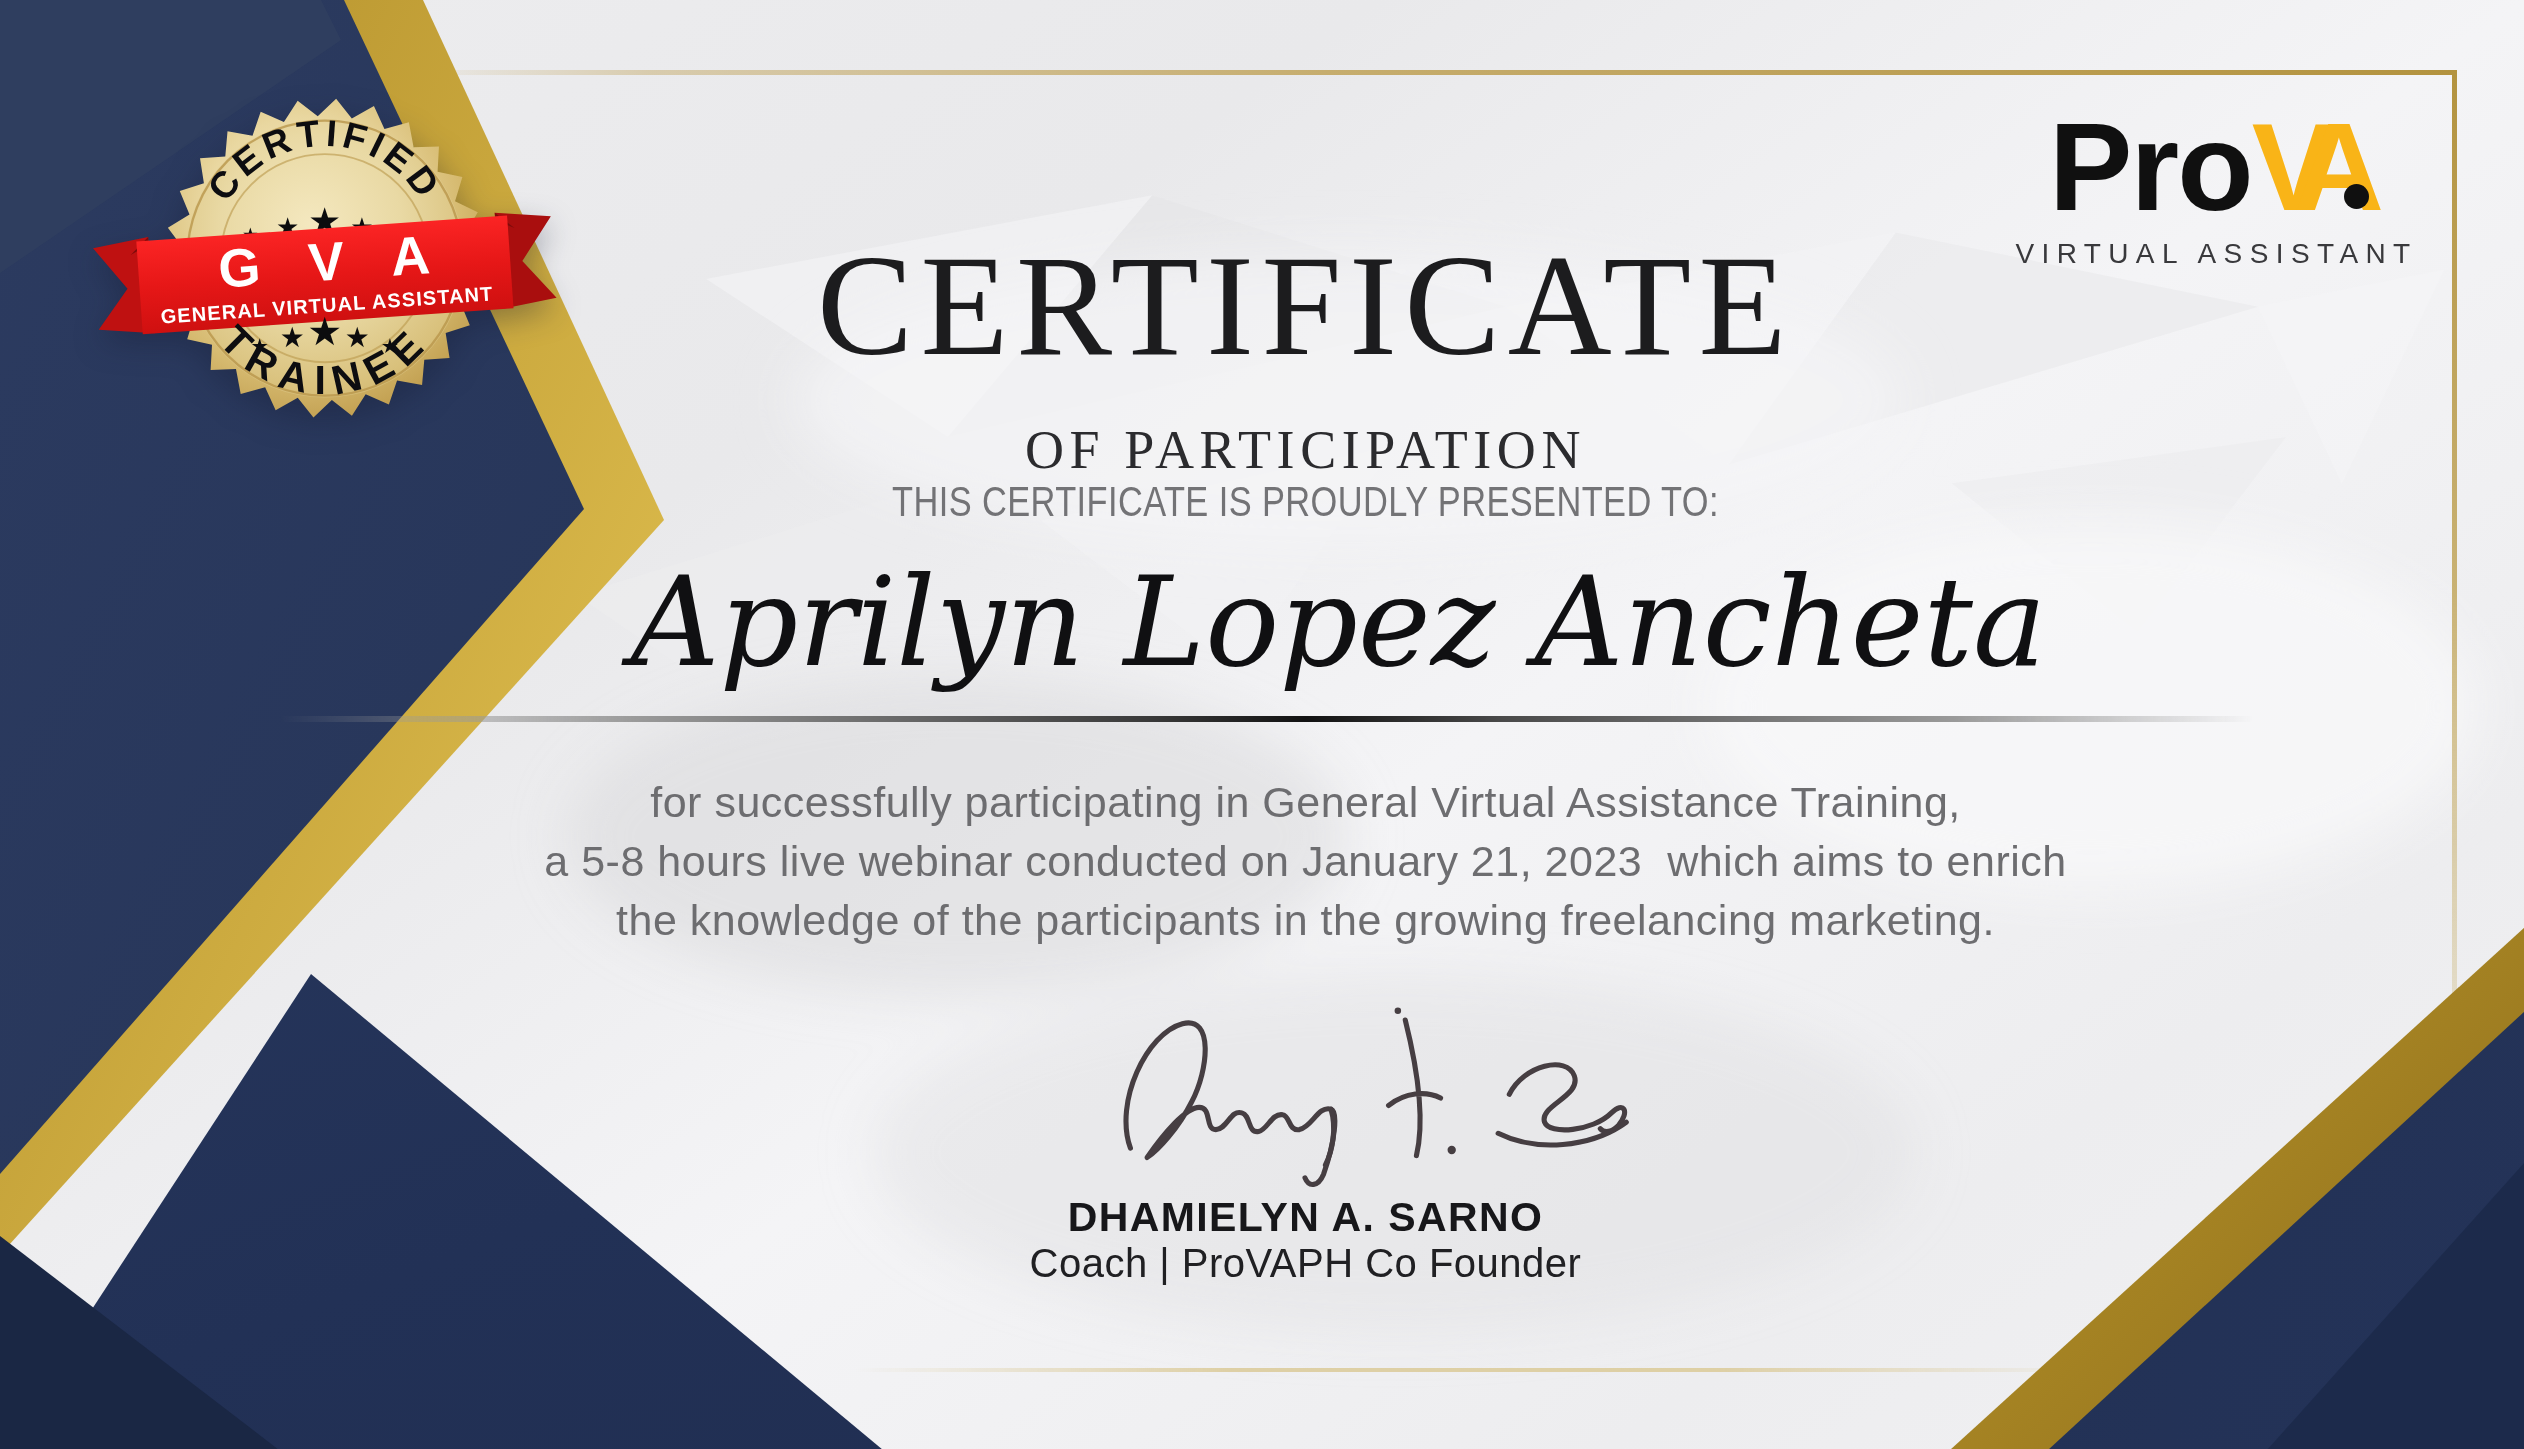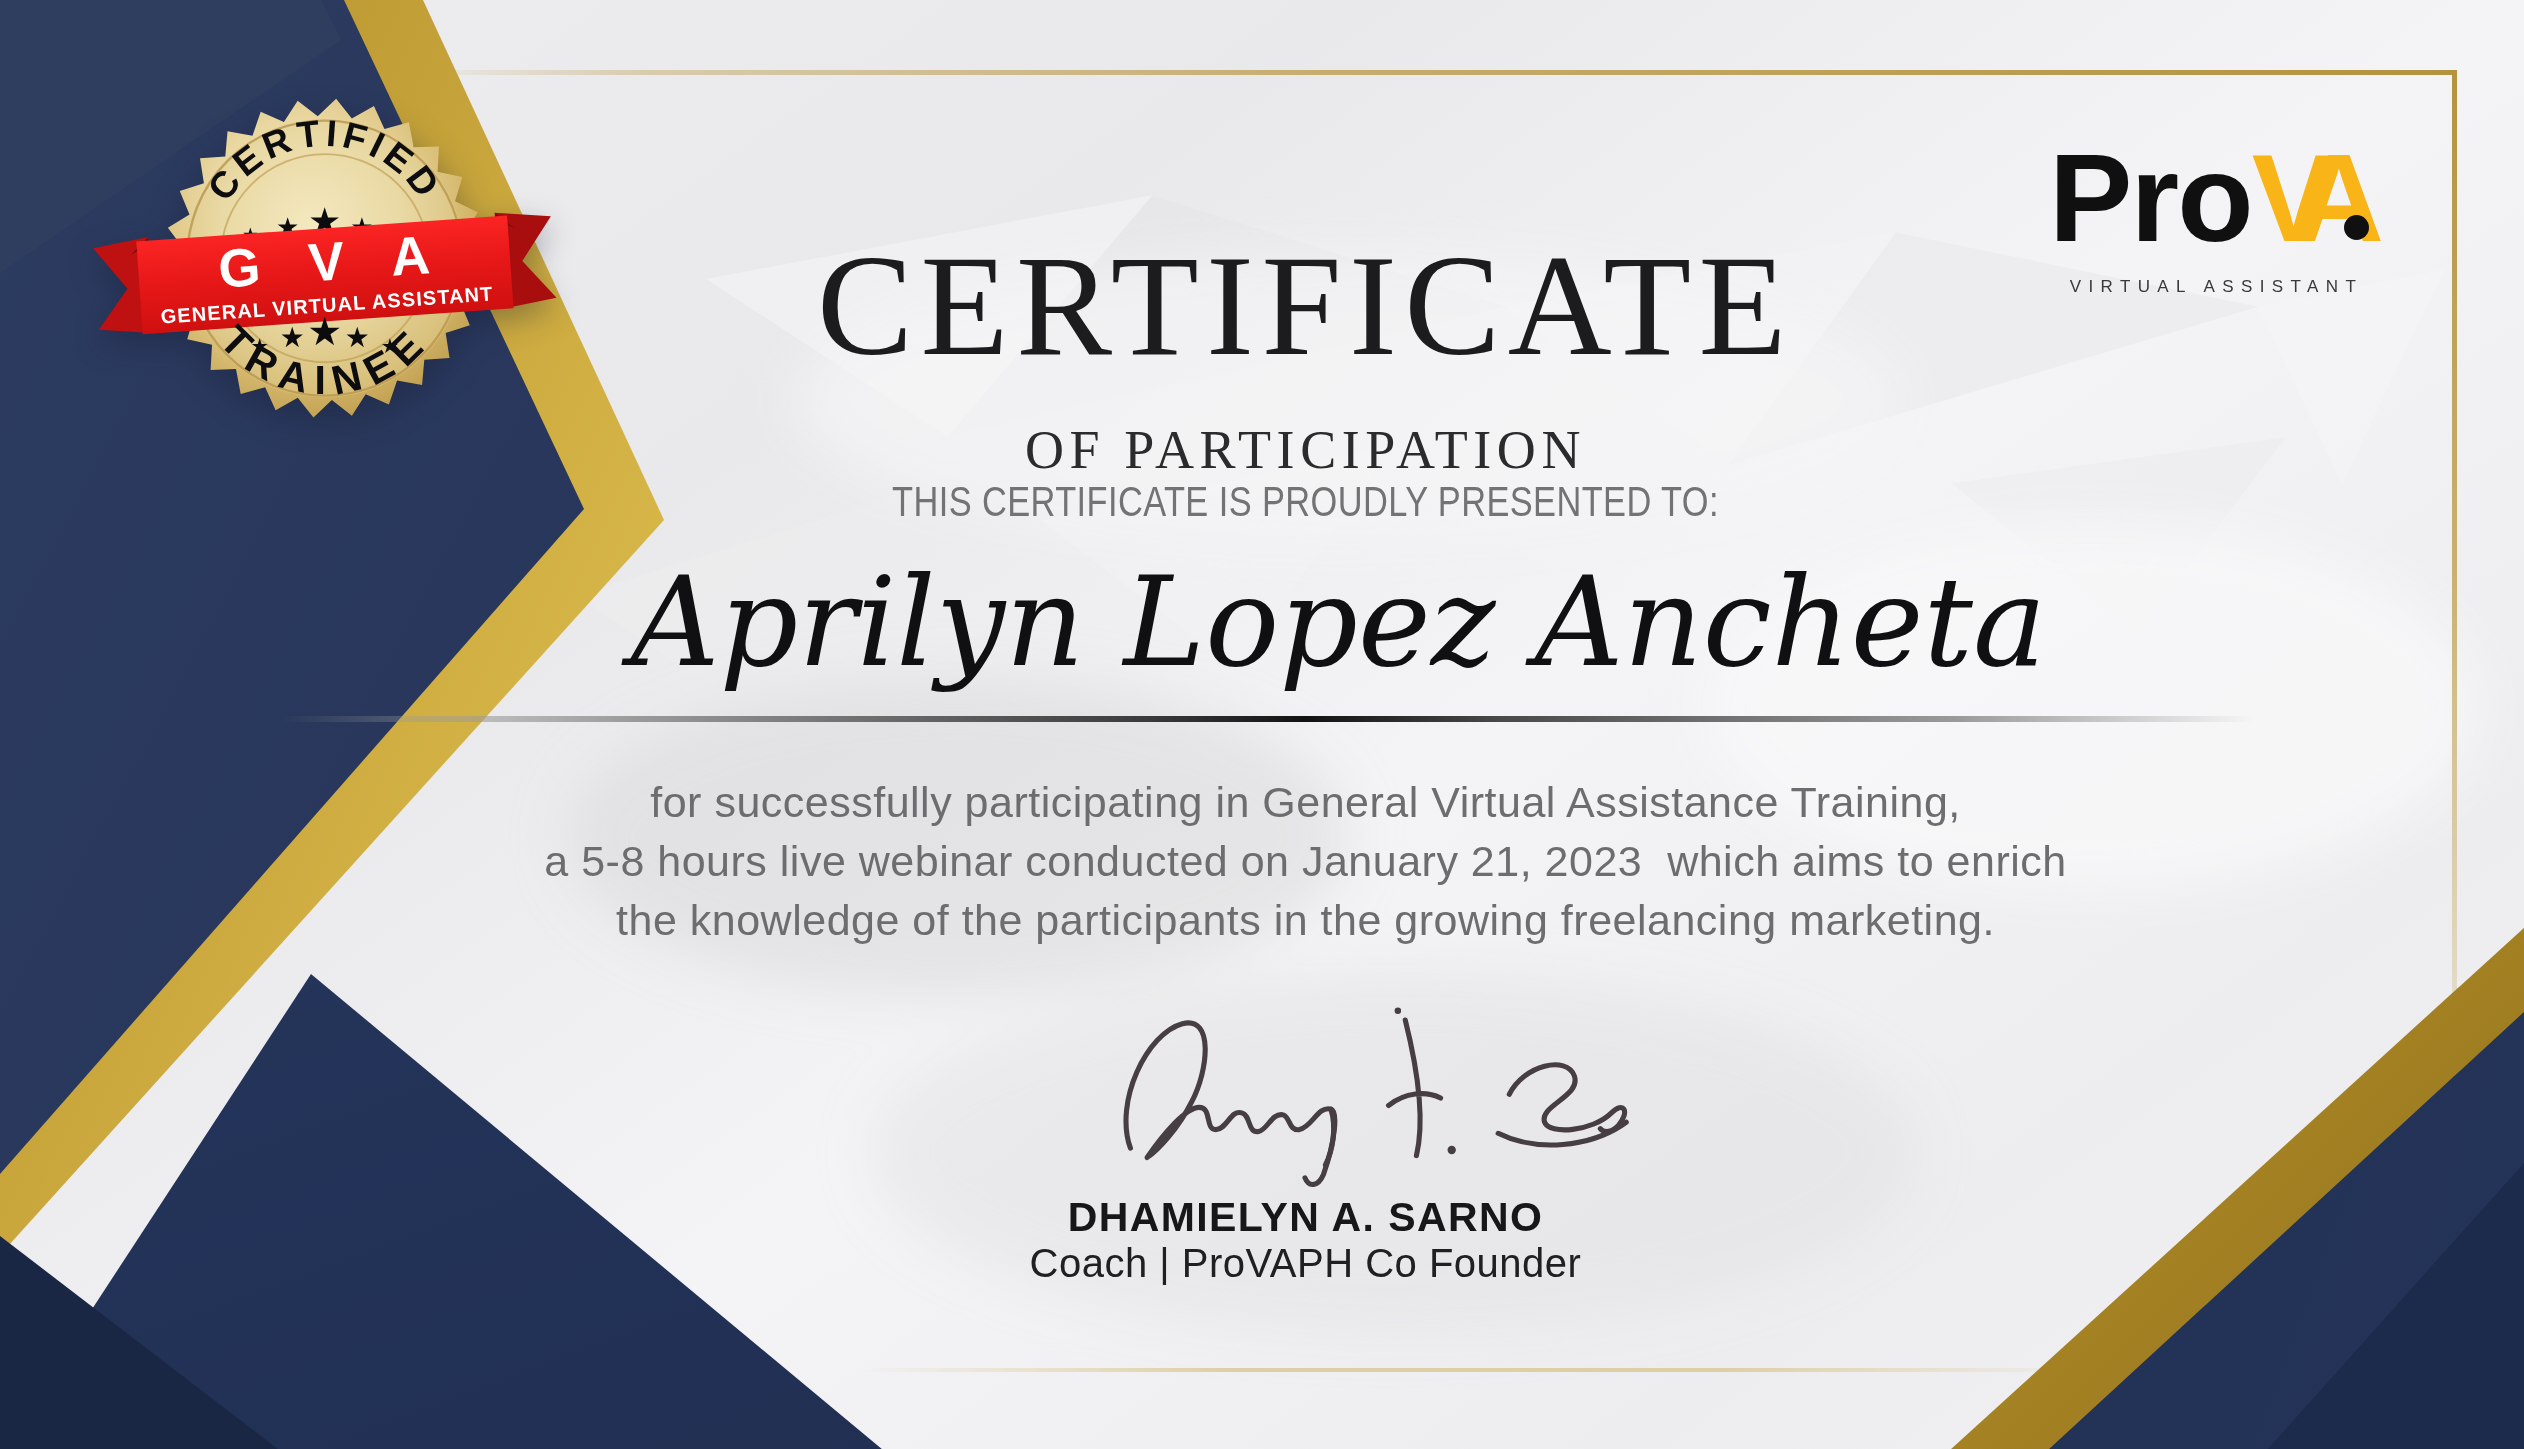--- a/index.html
+++ b/index.html
@@ -54,24 +54,24 @@
   #body{left:88px;top:773px;width:2435px;font-size:43px;line-height:59px;color:#6d6d70;letter-spacing:0.5px;}
   .body-line{white-space:pre;}
   #signer-name{left:88px;top:1197px;width:2435px;font-size:41px;font-weight:700;letter-spacing:1.4px;color:#17171a;line-height:1;}
   #signer-title{left:88px;top:1243px;width:2435px;font-size:40px;letter-spacing:0.5px;color:#202023;line-height:1;}
 
   
   #signature{left:1110px;top:992px;width:520px;height:200px;z-index:6;}
 
   
   #logo{left:1998px;top:104px;width:437px;text-align:center;z-index:5;}
-  #logo-main{font-size:125px;font-weight:700;line-height:1;letter-spacing:-1.9px;color:#101010;white-space:nowrap;margin-top:31px;}
+  #logo-main{font-size:125px;font-weight:700;line-height:1;letter-spacing:-1.9px;color:#101010;white-space:nowrap;}
   #logo-va{position:relative;display:inline-block;color:#f9b417;letter-spacing:-32px;padding-right:32px;}
   #logo-va-dot{position:absolute;left:92px;top:80px;width:25px;height:25px;border-radius:50%;background:#101010;}
-  #logo-tagline{margin-top:17px;font-size:17px;letter-spacing:7.4px;color:#39393c;white-space:nowrap;}
+  #logo-tagline{margin-top:9px;font-size:28px;letter-spacing:7.4px;color:#39393c;white-space:nowrap;}
   #logo-url{margin-top:5.6px;font-size:32px;font-weight:700;letter-spacing:0.9px;color:#29292c;}
 
   
   #badge{left:60px;top:35px;width:511px;height:437px;z-index:7;
          filter:drop-shadow(0 11px 15px rgba(20,25,50,.35));}
   #badge text{font-family:"Liberation Sans",sans-serif;}
   .arc-text{font-size:40px;font-weight:700;letter-spacing:5px;fill:#0d0d10;}
   .arc-text-bottom{font-size:44px;font-weight:700;letter-spacing:10px;fill:#0d0d10;}
   .band-title{font-size:58px;font-weight:700;letter-spacing:18px;fill:#ffffff;}
   .band-sub{font-size:21.5px;font-weight:700;letter-spacing:1.2px;fill:#ffffff;}

